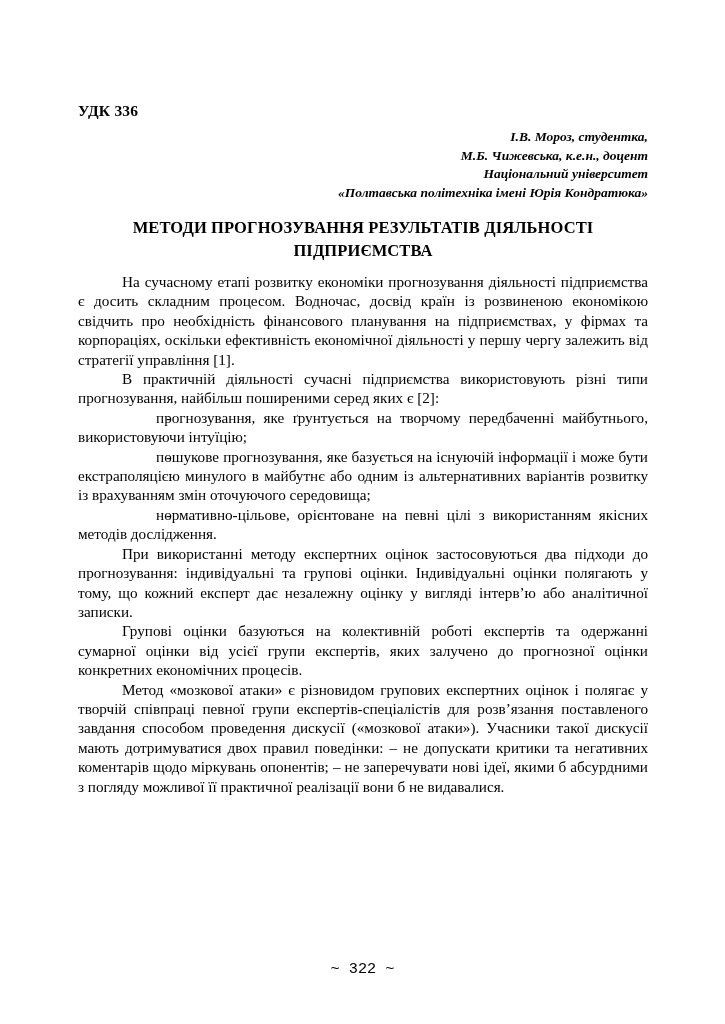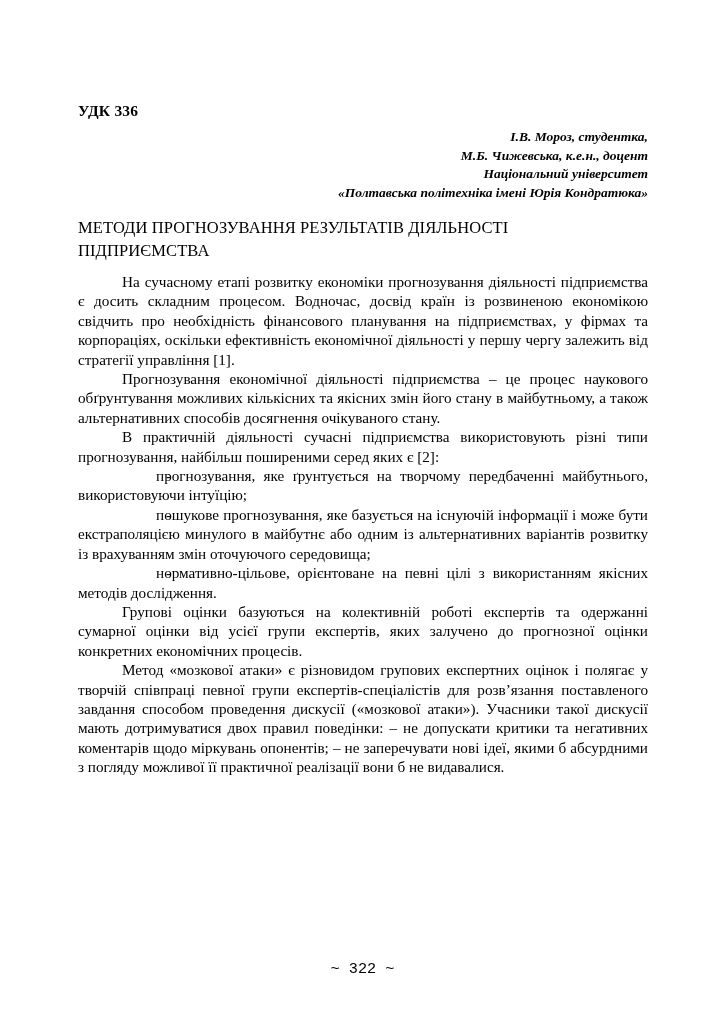--- a/index.html
+++ b/index.html
@@ -42,21 +42,22 @@
     line-height: 18.5px;
     margin: 0 0 0 0;
   }
   .authors div {
     white-space: nowrap;
     font-weight: bold;
   }
 
   
   .title {
-    font-weight: normal;
+    text-align: center;
+    font-weight: bold;
     font-size: 16.5px;
     line-height: 23px;
     margin: 14px 0 10px 0;
     letter-spacing: 0.1px;
   }
 
   
   .body-text {
     font-size: 15.2px;
     line-height: 19.4px;
@@ -107,30 +108,30 @@
 
     <div class="title">
       <div>МЕТОДИ ПРОГНОЗУВАННЯ РЕЗУЛЬТАТІВ ДІЯЛЬНОСТІ</div>
       <div>ПІДПРИЄМСТВА</div>
     </div>
 
     <div class="body-text">
 
       <p>На сучасному етапі розвитку економіки прогнозування діяльності підприємства є досить складним процесом. Водночас, досвід країн із розвиненою економікою свідчить про необхідність фінансового планування на підприємствах, у фірмах та корпораціях, оскільки ефективність економічної діяльності у першу чергу залежить від стратегії управління [1].</p>
 
-      <p>Прогнозування економічної діяльності підприємства – це процес наукового обґрунтування можливих кількісних та якісних змін його стану в майбутньому, а також альтернативних способів досягнення очікуваного стану.</p>
 
       <p>В практичній діяльності сучасні підприємства використовують різні типи прогнозування, найбільш поширеними серед яких є [2]:</p>
 
       <p class="listitem"><span class="dash">-</span><span>прогнозування, яке ґрунтується на творчому передбаченні майбутнього, використовуючи інтуїцію;</span></p>
 
       <p class="listitem"><span class="dash">-</span><span>пошукове прогнозування, яке базується на існуючій інформації і може бути екстраполяцією минулого в майбутнє або одним із альтернативних варіантів розвитку із врахуванням змін оточуючого середовища;</span></p>
 
       <p class="listitem"><span class="dash">-</span><span>нормативно-цільове, орієнтоване на певні цілі з використанням якісних методів дослідження.</span></p>
 
+      <p>При використанні методу експертних оцінок застосовуються два підходи до прогнозування: індивідуальні та групові оцінки. Індивідуальні оцінки полягають у тому, що кожний експерт дає незалежну оцінку у вигляді інтерв’ю або аналітичної записки.</p>
 
       <p>Групові оцінки базуються на колективній роботі експертів та одержанні сумарної оцінки від усієї групи експертів, яких залучено до прогнозної оцінки конкретних економічних процесів.</p>
 
       <p>Метод «мозкової атаки» є різновидом групових експертних оцінок і полягає у творчій співпраці певної групи експертів-спеціалістів для розв’язання поставленого завдання способом проведення дискусії («мозкової атаки»). Учасники такої дискусії мають дотримуватися двох правил поведінки: – не допускати критики та негативних коментарів щодо міркувань опонентів; – не заперечувати нові ідеї, якими б абсурдними з погляду можливої її практичної реалізації вони б не видавалися.</p>
 
     </div>
   </div>
 
   <div class="pagenum">~ 322 ~</div>
 

